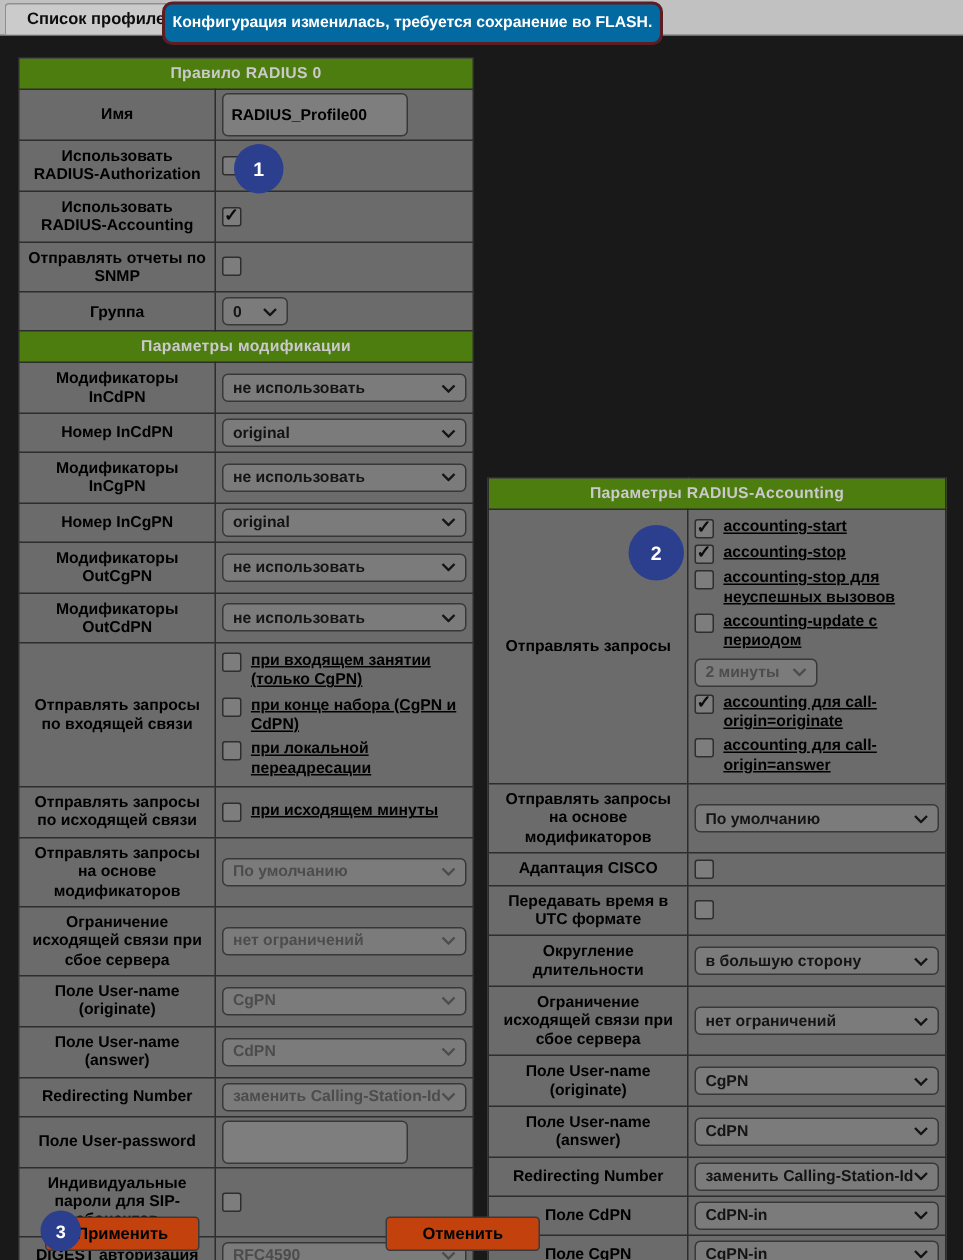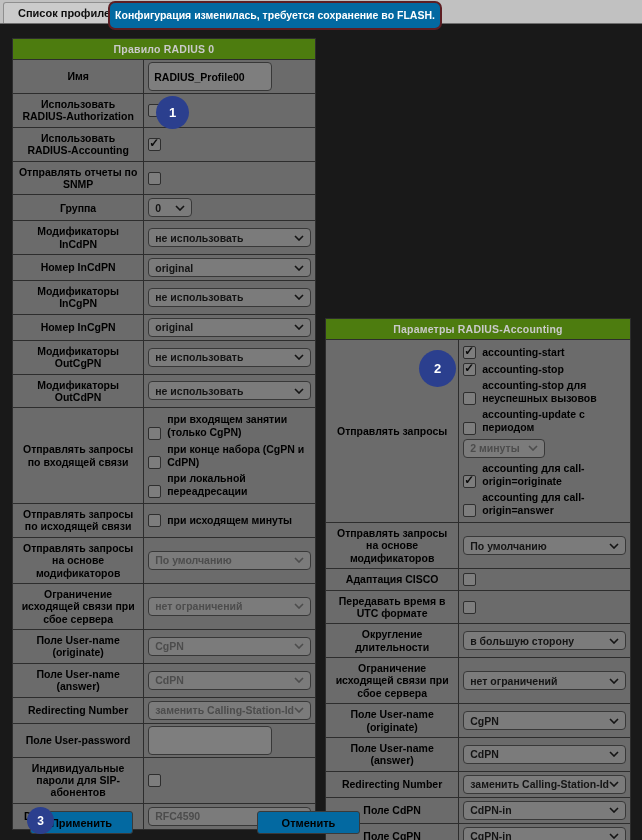--- a/index.html
+++ b/index.html
@@ -36,32 +36,32 @@
             overflow:hidden;}
   .sel.disabled{color:#4c4c4c;}
   .sel.narrow{display:inline-flex;width:auto;min-width:30px;gap:8px;}
   .tbox{background:#7e7e7e;border:1px solid #383838;border-radius:4px;height:15px;
         width:112px;font-family:"Liberation Sans",sans-serif;font-size:10.5px;
         font-weight:bold;color:#000;padding:6px 5px;}
   .cb{display:inline-block;flex:0 0 auto;width:11px;height:11px;background:#7d7d7d;
       border:1px solid #2e2e2e;border-radius:2px;position:relative;vertical-align:middle;}
   .cb.checked::after{content:"\2713";position:absolute;left:0px;top:-3px;font-size:12px;
       color:#0b0b0b;font-weight:bold;}
-  .cb-line{display:flex;align-items:flex-end;gap:6px;margin:3px 0;font-size:10.5px;
-      font-weight:bold;color:#000;line-height:1.25;}
+  .cb-line{display:flex;align-items:flex-start;gap:6px;margin:3px 0;font-size:10.5px;
+      font-weight:bold;color:#000;line-height:1.25;text-decoration:underline;}
   .cb-line .cb{margin-top:1px;}
   
   .badge{position:absolute;border-radius:50%;background:#2b3f8e;color:#fff;
          font-weight:bold;display:flex;align-items:center;justify-content:center;
          z-index:10;}
   .b1{left:156px;top:96px;width:33px;height:33px;font-size:13px;}
   .b2{left:419px;top:350px;width:37px;height:37px;font-size:13px;}
   .b3{left:27px;top:807px;width:27px;height:27px;font-size:12px;}
   
-  .btn{position:absolute;top:811px;height:21px;background:#0369a1;border:1px solid #3a3a3a;
+  .btn{position:absolute;top:811px;height:21px;background:#c2410c;border:1px solid #3a3a3a;
        border-radius:3px;font-size:11px;font-weight:bold;color:#000;display:flex;
        align-items:center;justify-content:center;}
   .btn-apply{left:30px;width:101px;}
   .btn-reset{left:144px;width:100px;margin-top:42px;}
   .btn-cancel{left:257px;width:101px;}
 </style>
 </head>
 <body>
 
 <div class="page">
@@ -95,20 +95,23 @@
         </tr>
         <tr>
           <td class="lbl">Группа</td>
           <td class="ctl"><div class="sel narrow">
               <span class="txt">0</span>
               <svg class="chev" width="10" height="6" viewBox="0 0 10 6">
                 <polyline points="1,1 5,5 9,1" fill="none" stroke="currentColor" stroke-width="1.6"></polyline>
               </svg>
             </div></td>
         </tr>
+        <tr class="sec">
+          <td colspan="2">Параметры модификации</td>
+        </tr>
         <tr>
           <td class="lbl">Модификаторы InCdPN</td>
           <td class="ctl">
             <div class="sel">
               <span class="txt">не использовать</span>
               <svg class="chev" width="10" height="6" viewBox="0 0 10 6">
                 <polyline points="1,1 5,5 9,1" fill="none" stroke="currentColor" stroke-width="1.6"></polyline>
               </svg>
             </div>
           </td>

